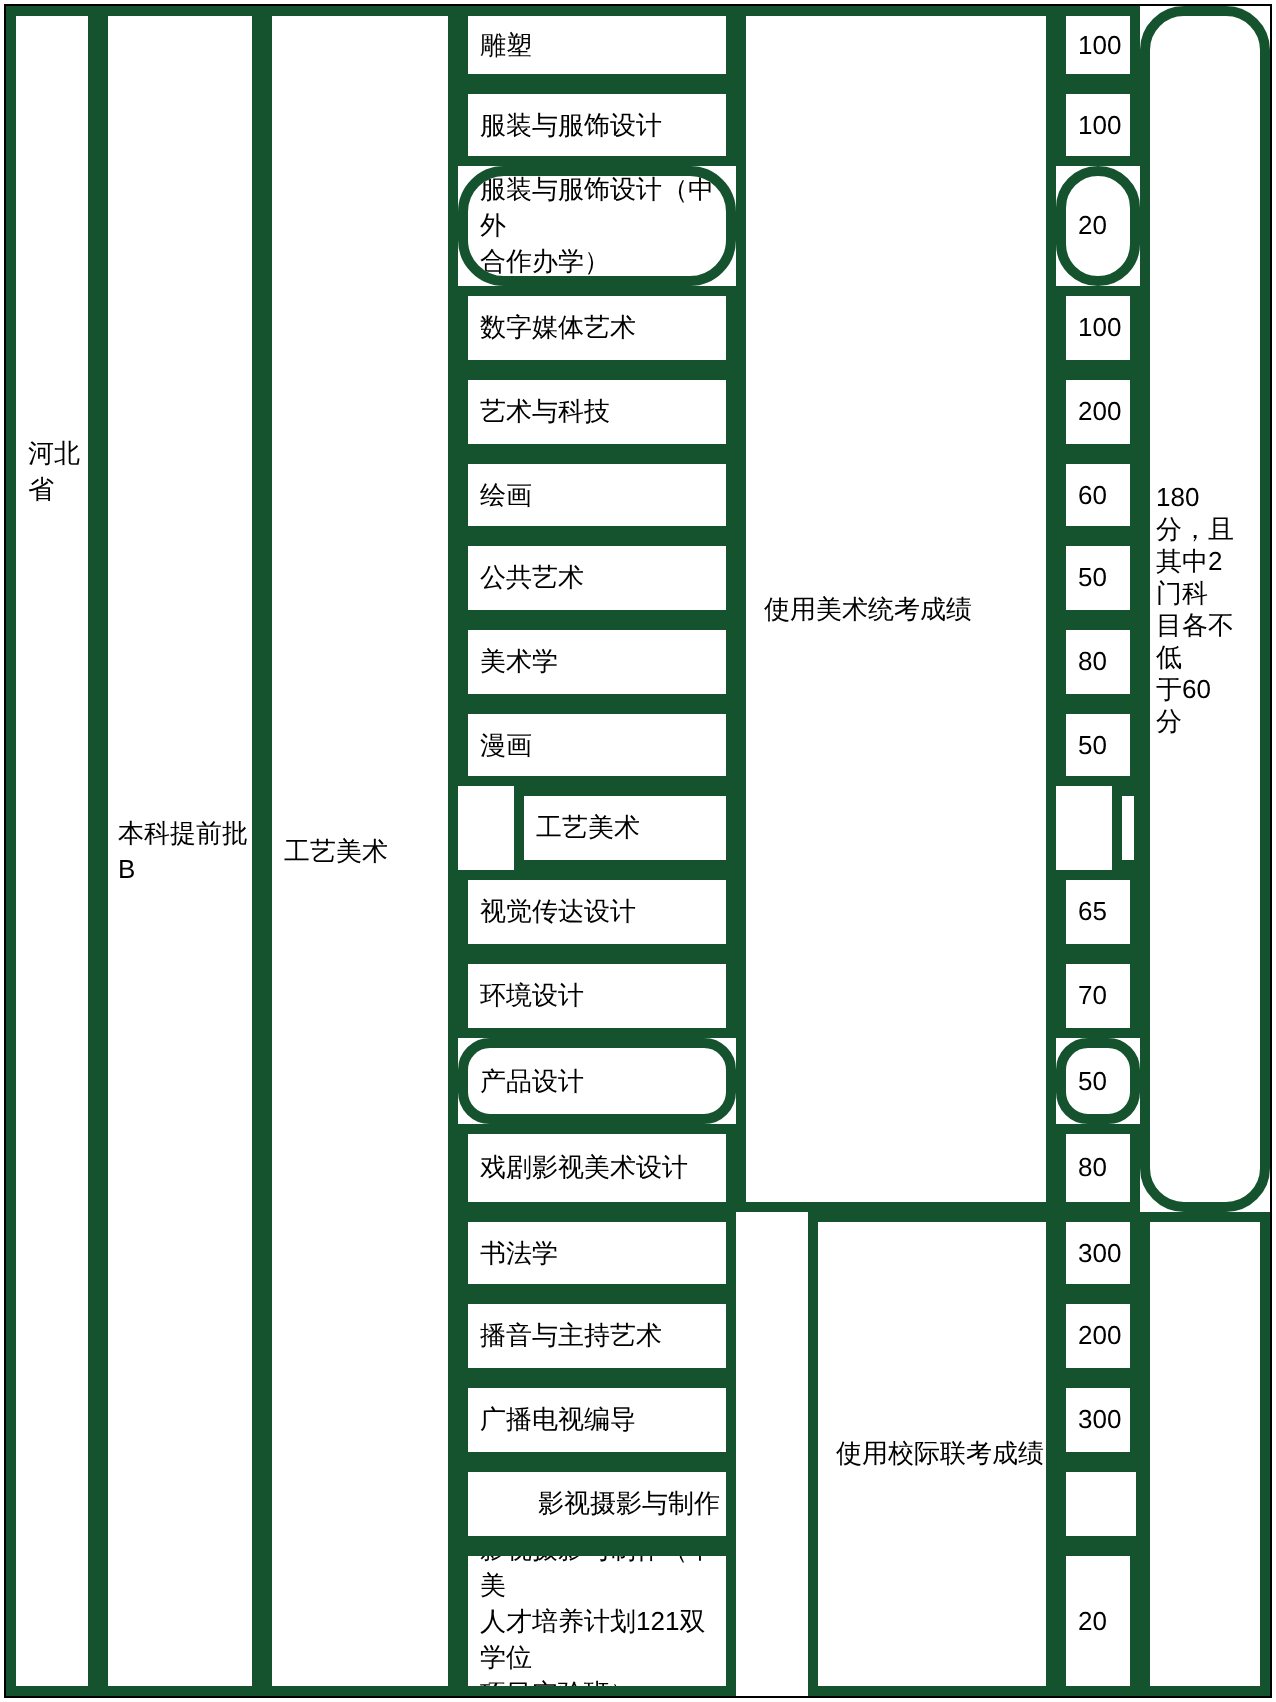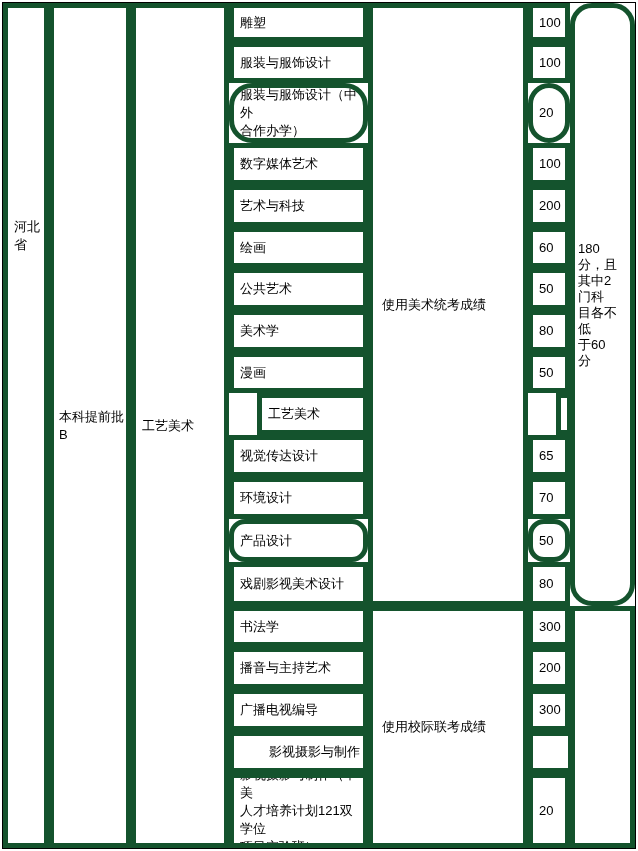--- a/index.html
+++ b/index.html
@@ -35,21 +35,21 @@
     text-align: left;
     line-height: 18px;
     white-space: pre-line;
     overflow: hidden;
   }
   .province  { grid-column: 1; grid-row: 1 / span 19; align-items: flex-start; padding: 210px 2px 0 6px; }
   .batch     { grid-column: 2; grid-row: 1 / span 19; padding-left: 5px; }
   .category  { grid-column: 3; grid-row: 1 / span 19; padding-left: 6px; }
   .major     { grid-column: 4; padding-left: 6px; padding-right: 3px; }
   .usage-a   { grid-column: 5; grid-row: 1 / span 14; padding-left: 9px; }
-  .usage-b   { grid-column: 5; grid-row: 15 / span 5; padding-left: 9px; }
+  .usage-b   { grid-column: 5; grid-row: 15 / span 5; padding-left: 9px; margin-left: 36px; }
   .count     { grid-column: 6; padding-left: 6px; }
   .req-a     { grid-column: 7; grid-row: 1 / span 14; padding-left: 3px; padding-right: 13px; line-height: 16px; border-radius: 22px; }
   .req-b     { grid-column: 7; grid-row: 15 / span 5; }
   
   .r1  { grid-row: 1; }  .r2  { grid-row: 2; }  .r3  { grid-row: 3; border-radius: 23px; }  .r4  { grid-row: 4; }
   .r5  { grid-row: 5; }  .r6  { grid-row: 6; }  .r7  { grid-row: 7; }  .r8  { grid-row: 8; }
   .r9  { grid-row: 9; }  .r10 { grid-row: 10; margin-left: 28px; } .r11 { grid-row: 11; } .r12 { grid-row: 12; }
   .r13 { grid-row: 13; border-radius: 16px; } .r14 { grid-row: 14; } .r15 { grid-row: 15; } .r16 { grid-row: 16; }
   .r17 { grid-row: 17; } .r18 { grid-row: 18; padding-left: 35px; } .r19 { grid-row: 19; }
 </style>

